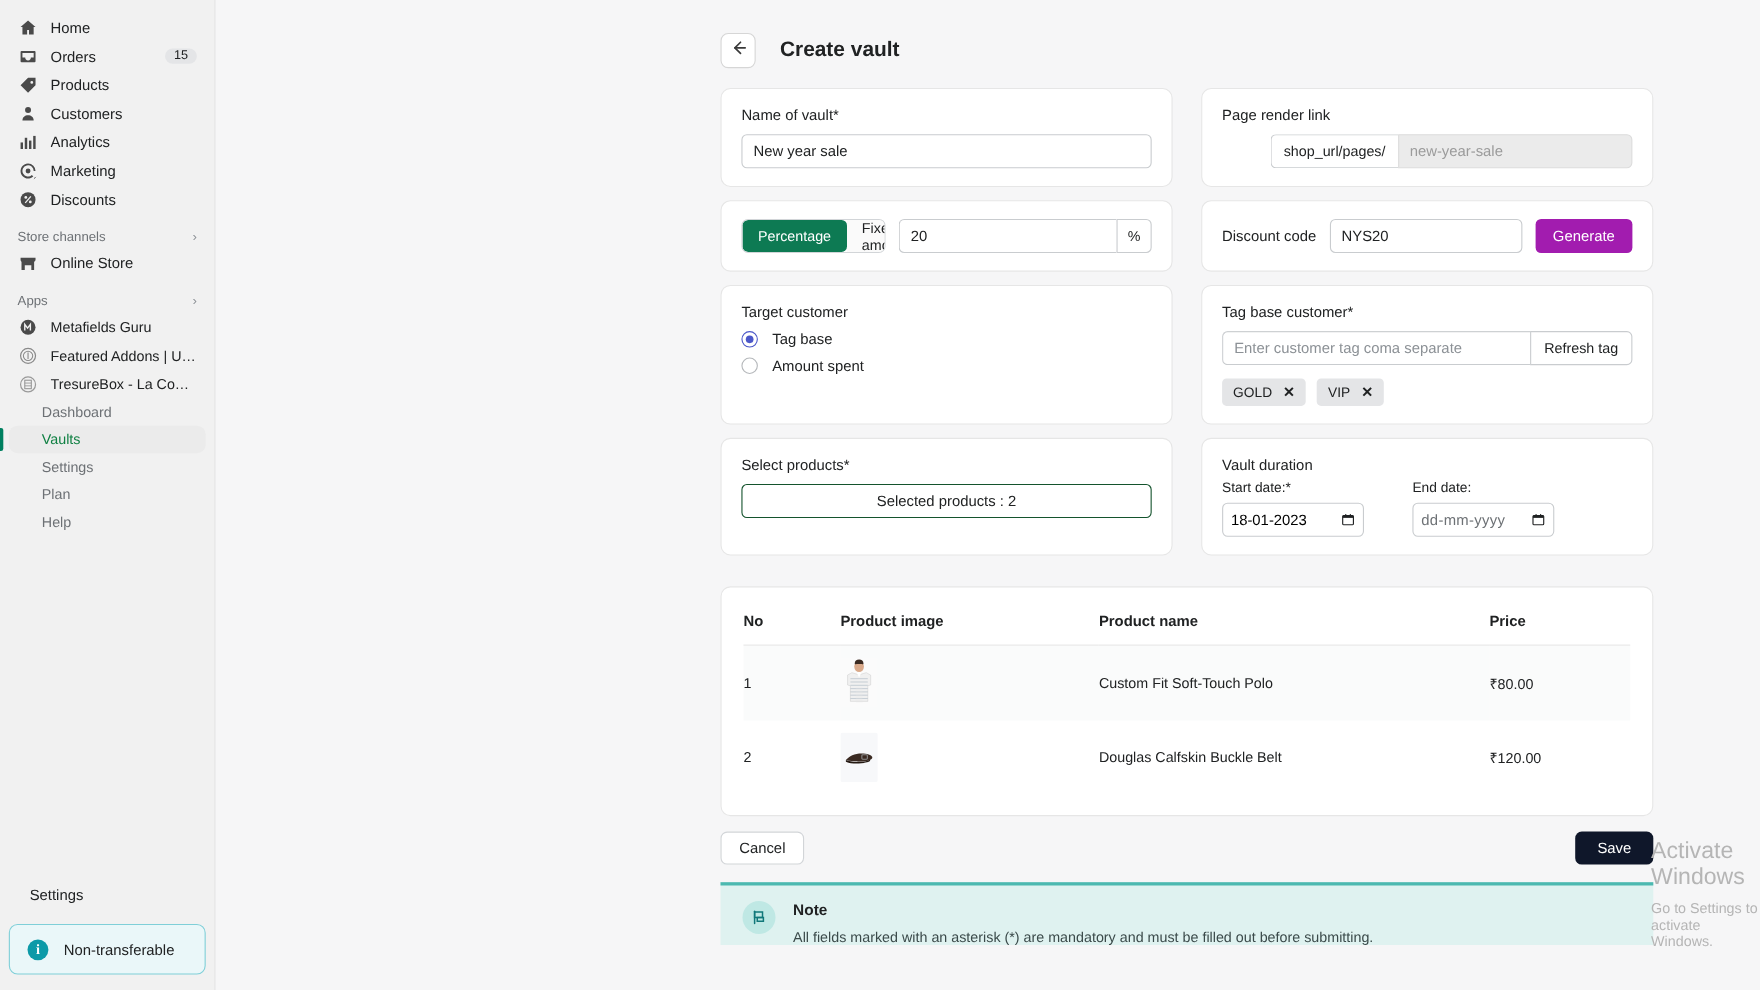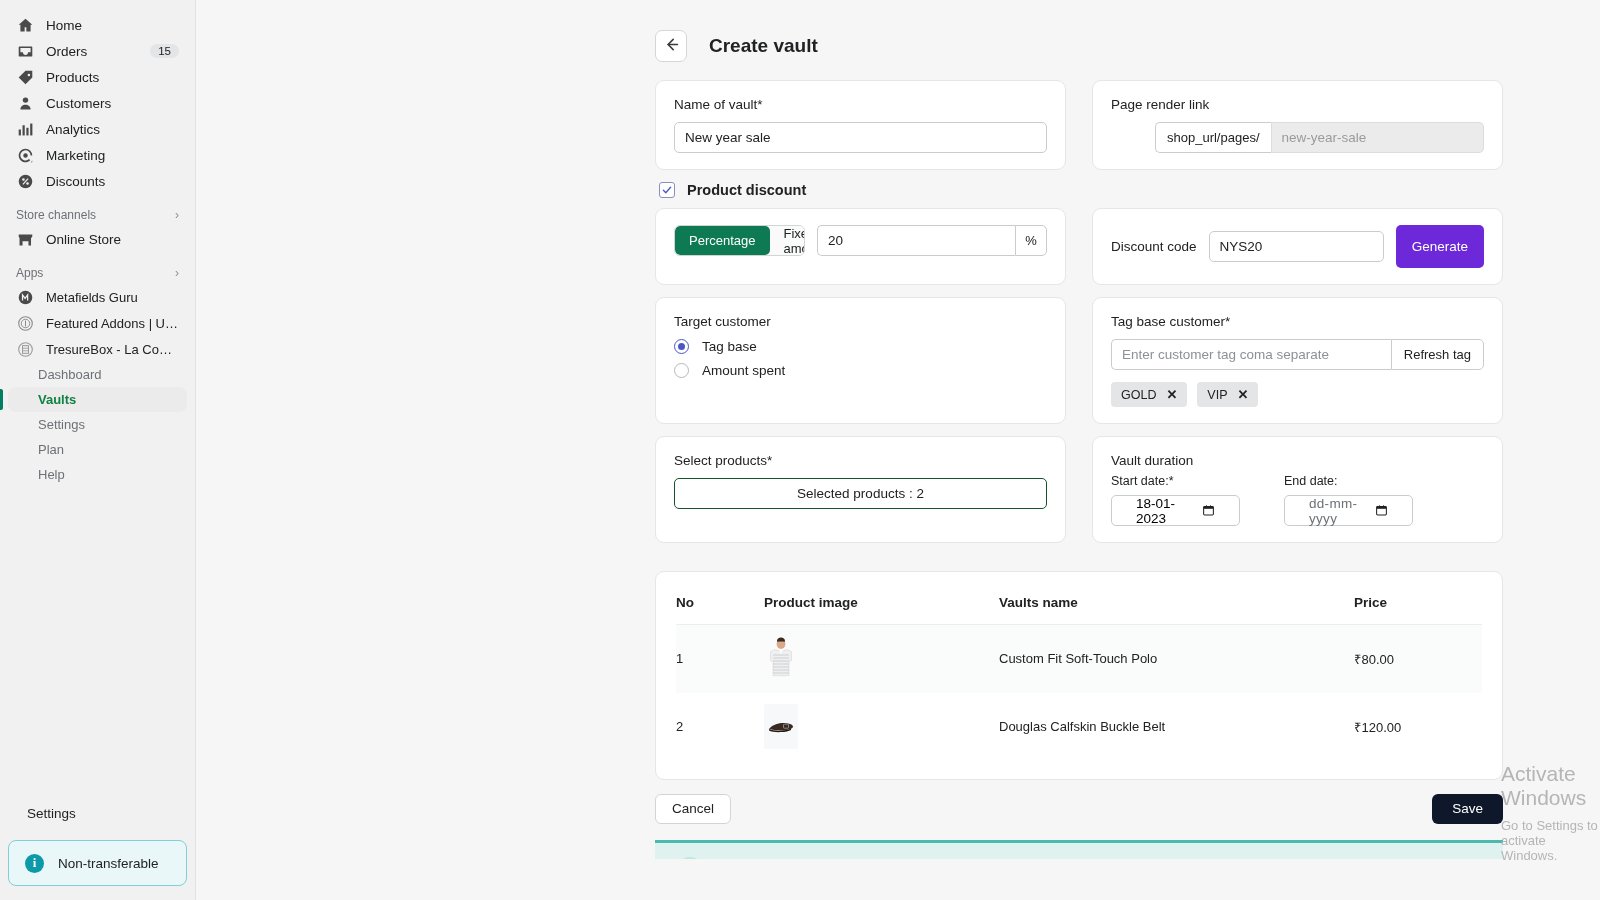--- a/index.html
+++ b/index.html
@@ -40,21 +40,21 @@
   .chev { font-size: 12px; color: #8c9196; }
   .app-item { font-size: 13px; font-weight: 500; }
   .app-item .ico svg { fill:#6d7175; }
   .sub-item {
     display: flex; align-items: center;
     height: 25px; margin: 0 8px; padding: 0 8px 0 30px;
     border-radius: 8px; font-size: 13px; color: #6d7175; cursor: pointer;
     position: relative;
   }
   .sub-item.active {
-    background: #ebebeb; color: #108043; font-weight: 700;
+    background: #ebebeb; color: #108043; font-weight: 400;
   }
   .sub-item.active::before {
     content:""; position:absolute; left:-8px; top:2px;
     width:3px; height:21px; background:#008060; border-radius:0 2px 2px 0;
   }
   .spacer { flex: 1; }
   .settings-row {
     display:flex; align-items:center; gap: 11px;
     margin: 0 8px 14px 8px; padding: 0 8px; height: 26px;
     font-size: 13.5px; color:#202223; font-weight:500; cursor:pointer;
@@ -156,22 +156,22 @@
   .suffix {
     width:32px;height:31px;border:1px solid #c9cccf;border-radius:0 5px 5px 0;
     background:#fff;display:flex;align-items:center;justify-content:center;
     font-size:13px;color:#202223;
   }
 
   
   .dcode-row { display:flex; align-items:center; gap:12px; }
   .dcode-lab { font-size:13.5px; color:#202223; white-space:nowrap; }
   .btn-green {
-    background:#6d28d9; color:#fff; border:none; border-radius:5px;
-    height:43px; padding: 0 16px; font-size:13.5px; cursor:pointer;
+    background:#a21caf; color:#fff; border:none; border-radius:5px;
+    height:31px; padding: 0 16px; font-size:13.5px; cursor:pointer;
     font-family:"Liberation Sans", sans-serif;
   }
 
   
   .radio-row { display:flex; align-items:center; gap:13px; margin-top: 9px; }
   .radio {
     width:15px;height:15px;border-radius:50%;border:1px solid #b5b8bb;background:#fff;
     display:flex;align-items:center;justify-content:center;cursor:pointer;flex:0 0 15px;
   }
   .radio.on { border-color:#4b57c9; }
@@ -204,21 +204,21 @@
     display:flex;align-items:center;justify-content:center;font-size:13.5px;color:#202223;cursor:pointer;
   }
 
   
   .dates { display:flex; gap: 44px; margin-top: 6px; }
   .date-block { display:flex; flex-direction:column; gap:7px; }
   .date-lab { font-size:12.5px; color:#202223; }
   .date-inp {
     width:129px;height:31px;border:1px solid #c9cccf;border-radius:5px;
     display:flex;align-items:center;justify-content:space-between;
-    padding:0 24px; font-size:13.5px; background:#fff; cursor:pointer;
+    padding:0 7px; font-size:13.5px; background:#fff; cursor:pointer;
   }
   .date-inp.empty .val { color:#6d7175; letter-spacing:0.3px; }
   .cal-ico { width:13px;height:13px; }
   .cal-ico svg { width:13px;height:13px; fill:#202223; }
 
   
   .table-card { background:#fff;border:1px solid #e6e6e6;border-radius:9px; padding: 14px 20px 18px 20px; margin-top: 28px; }
   table { width:100%; border-collapse: collapse; }
   th {
     text-align:left; font-size:13.5px; font-weight:700; color:#202223;
@@ -453,28 +453,20 @@
           </div>
           <div class="card col-r">
             <div class="field-label">Page render link</div>
             <div class="addon-group">
               <span class="addon">shop_url/pages/</span>
               <input class="addon-inp" placeholder="new-year-sale" style="">
             </div>
           </div>
         </div>
 
-        <div class="check-row">
-          <span class="cbox">
-            <svg viewBox="0 0 20 20">
-                <path d="M4 10.5l4 4 8-9" stroke-linecap="round" stroke-linejoin="round"></path>
-              </svg>
-          </span>
-          <span class="check-label">Product discount</span>
-        </div>
 
         <div class="row">
           <div class="card col-l">
             <div class="disc-row">
               <div class="seg">
                 <div class="on">Percentage</div>
                 <div>Fixed amount</div>
               </div>
               <div class="num-group">
                 <input class="num-inp" value="20" style="">
@@ -559,21 +551,21 @@
             </div>
           </div>
         </div>
 
         <div class="table-card">
           <table>
             <thead>
               <tr>
                 <th class="c-no">No</th>
                 <th class="c-img">Product image</th>
-                <th class="c-name">Vaults name</th>
+                <th class="c-name">Product name</th>
                 <th>Price</th>
               </tr>
             </thead>
             <tbody>
               <tr>
                 <td class="c-no">1</td>
                 <td class="c-img">
                   <span>
                     <svg class="thumb" viewBox="0 0 34 45">
                       <rect width="34" height="45" fill="#fbfbfb"></rect>

